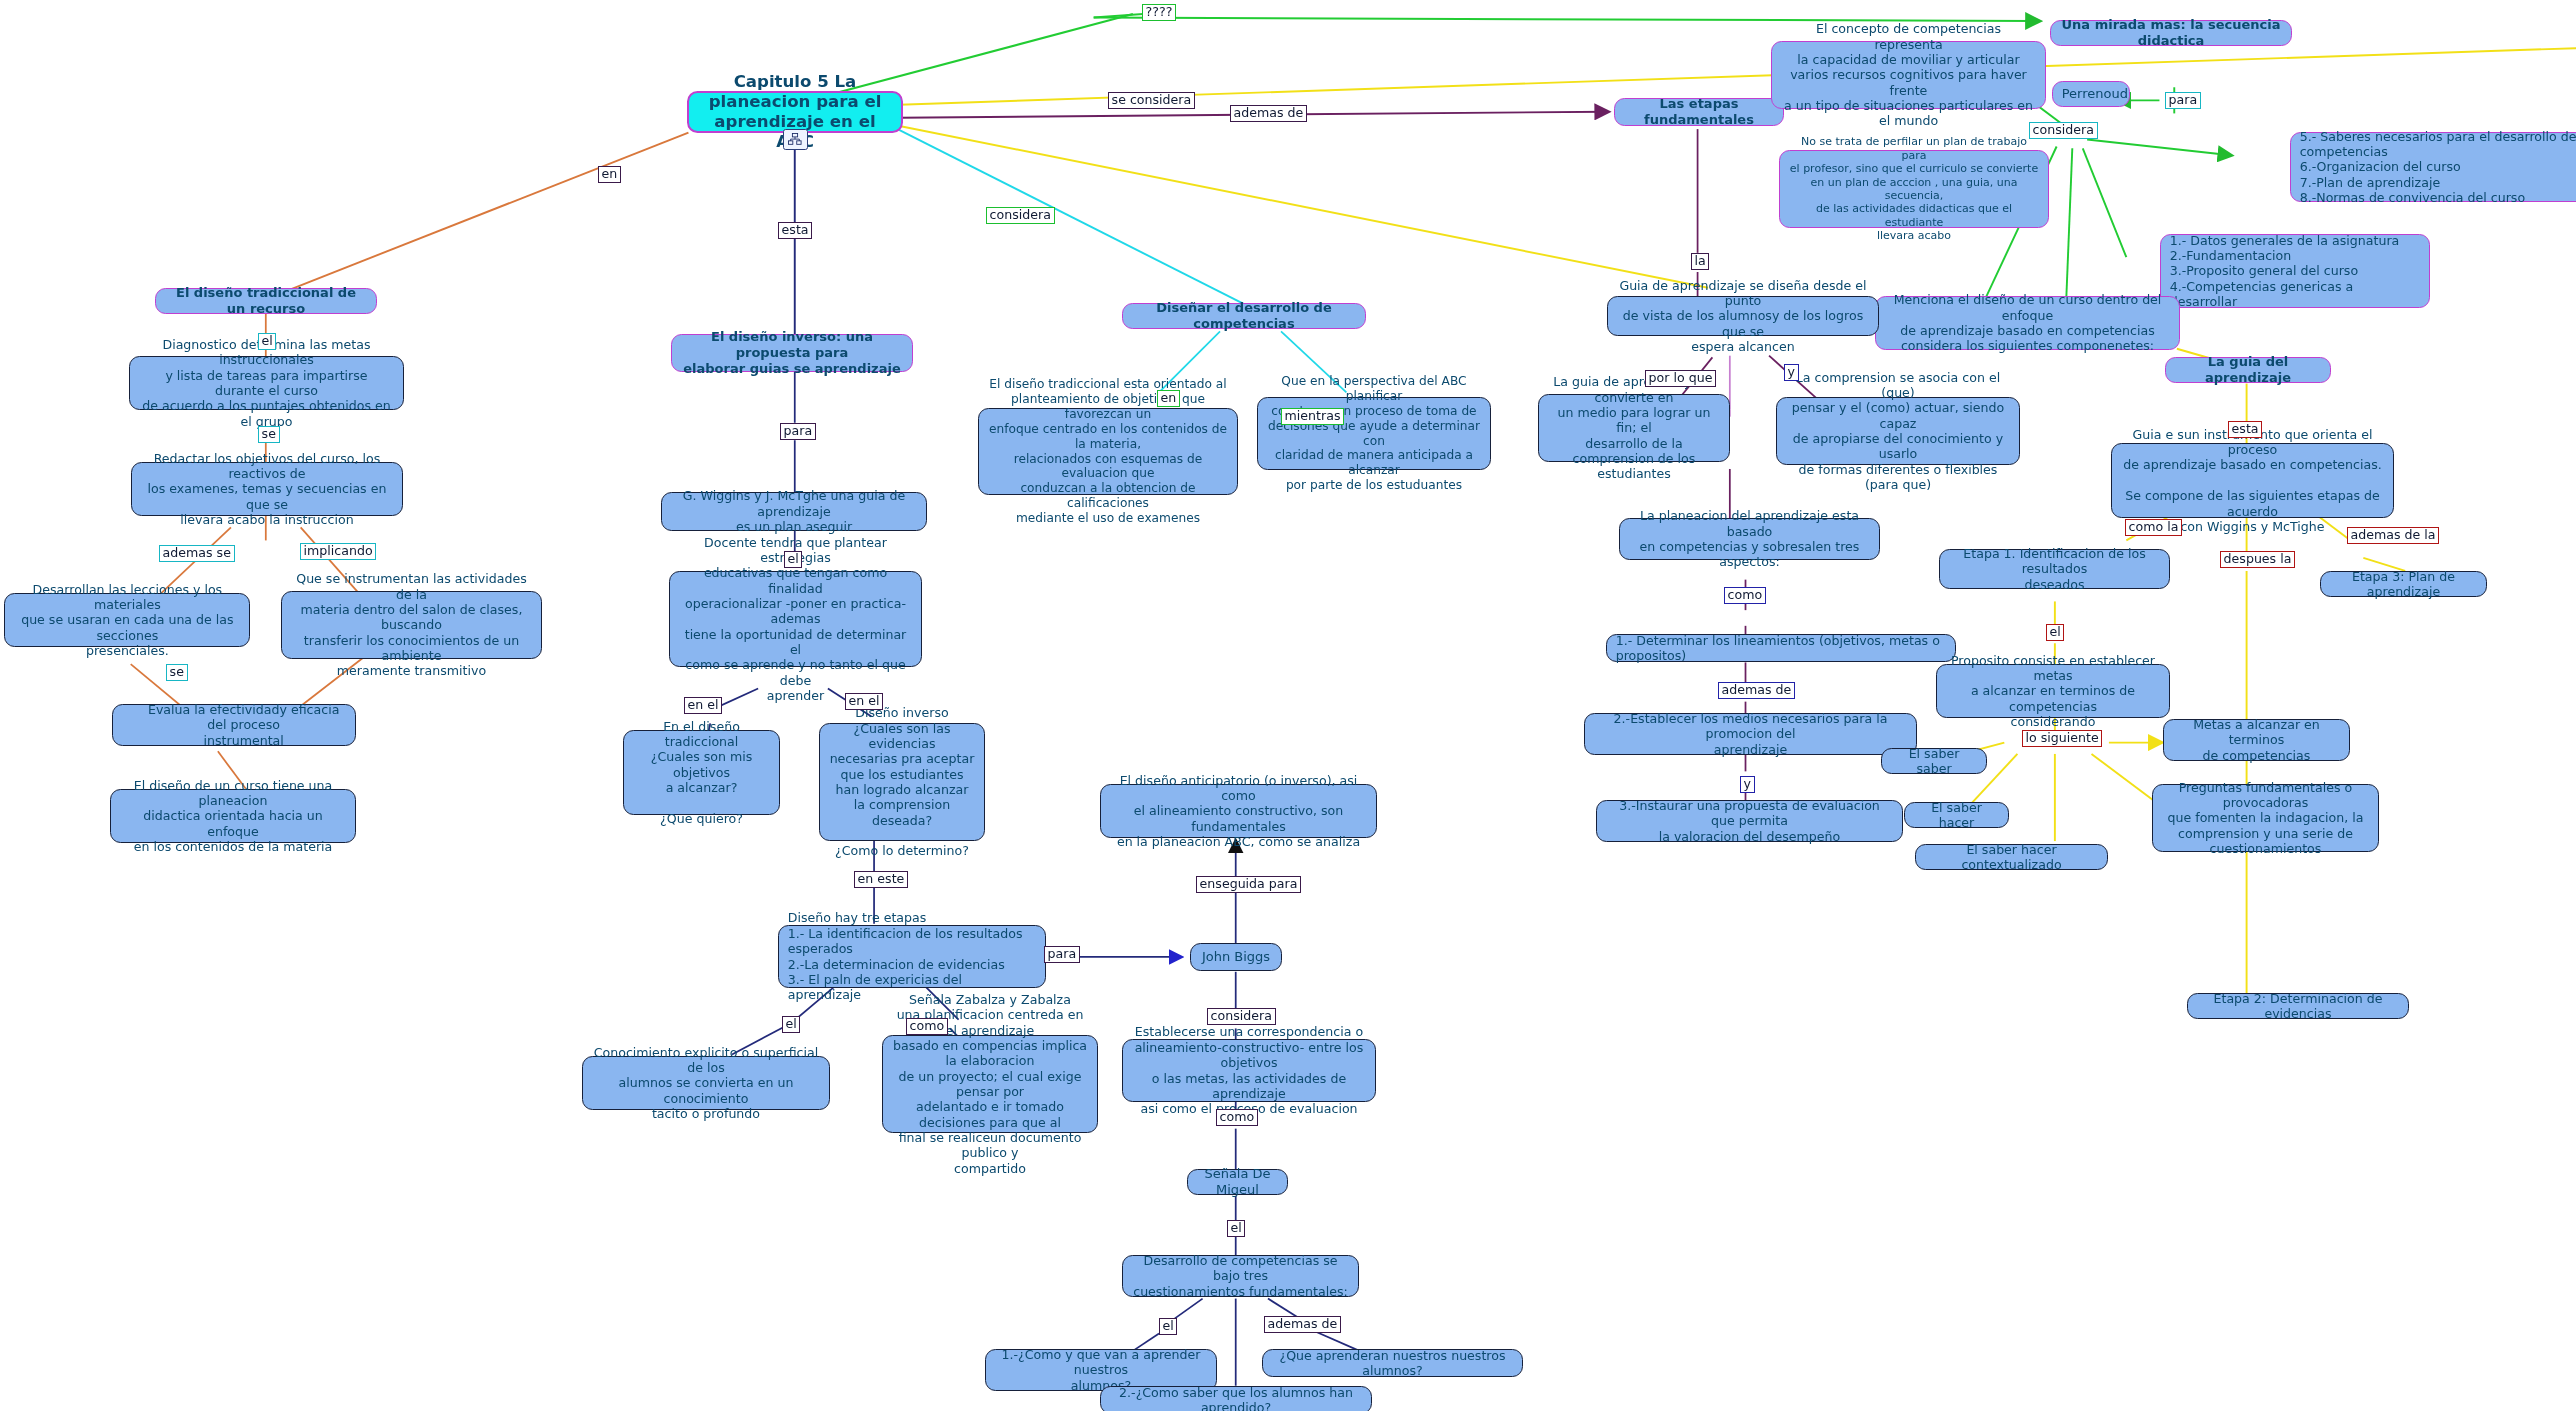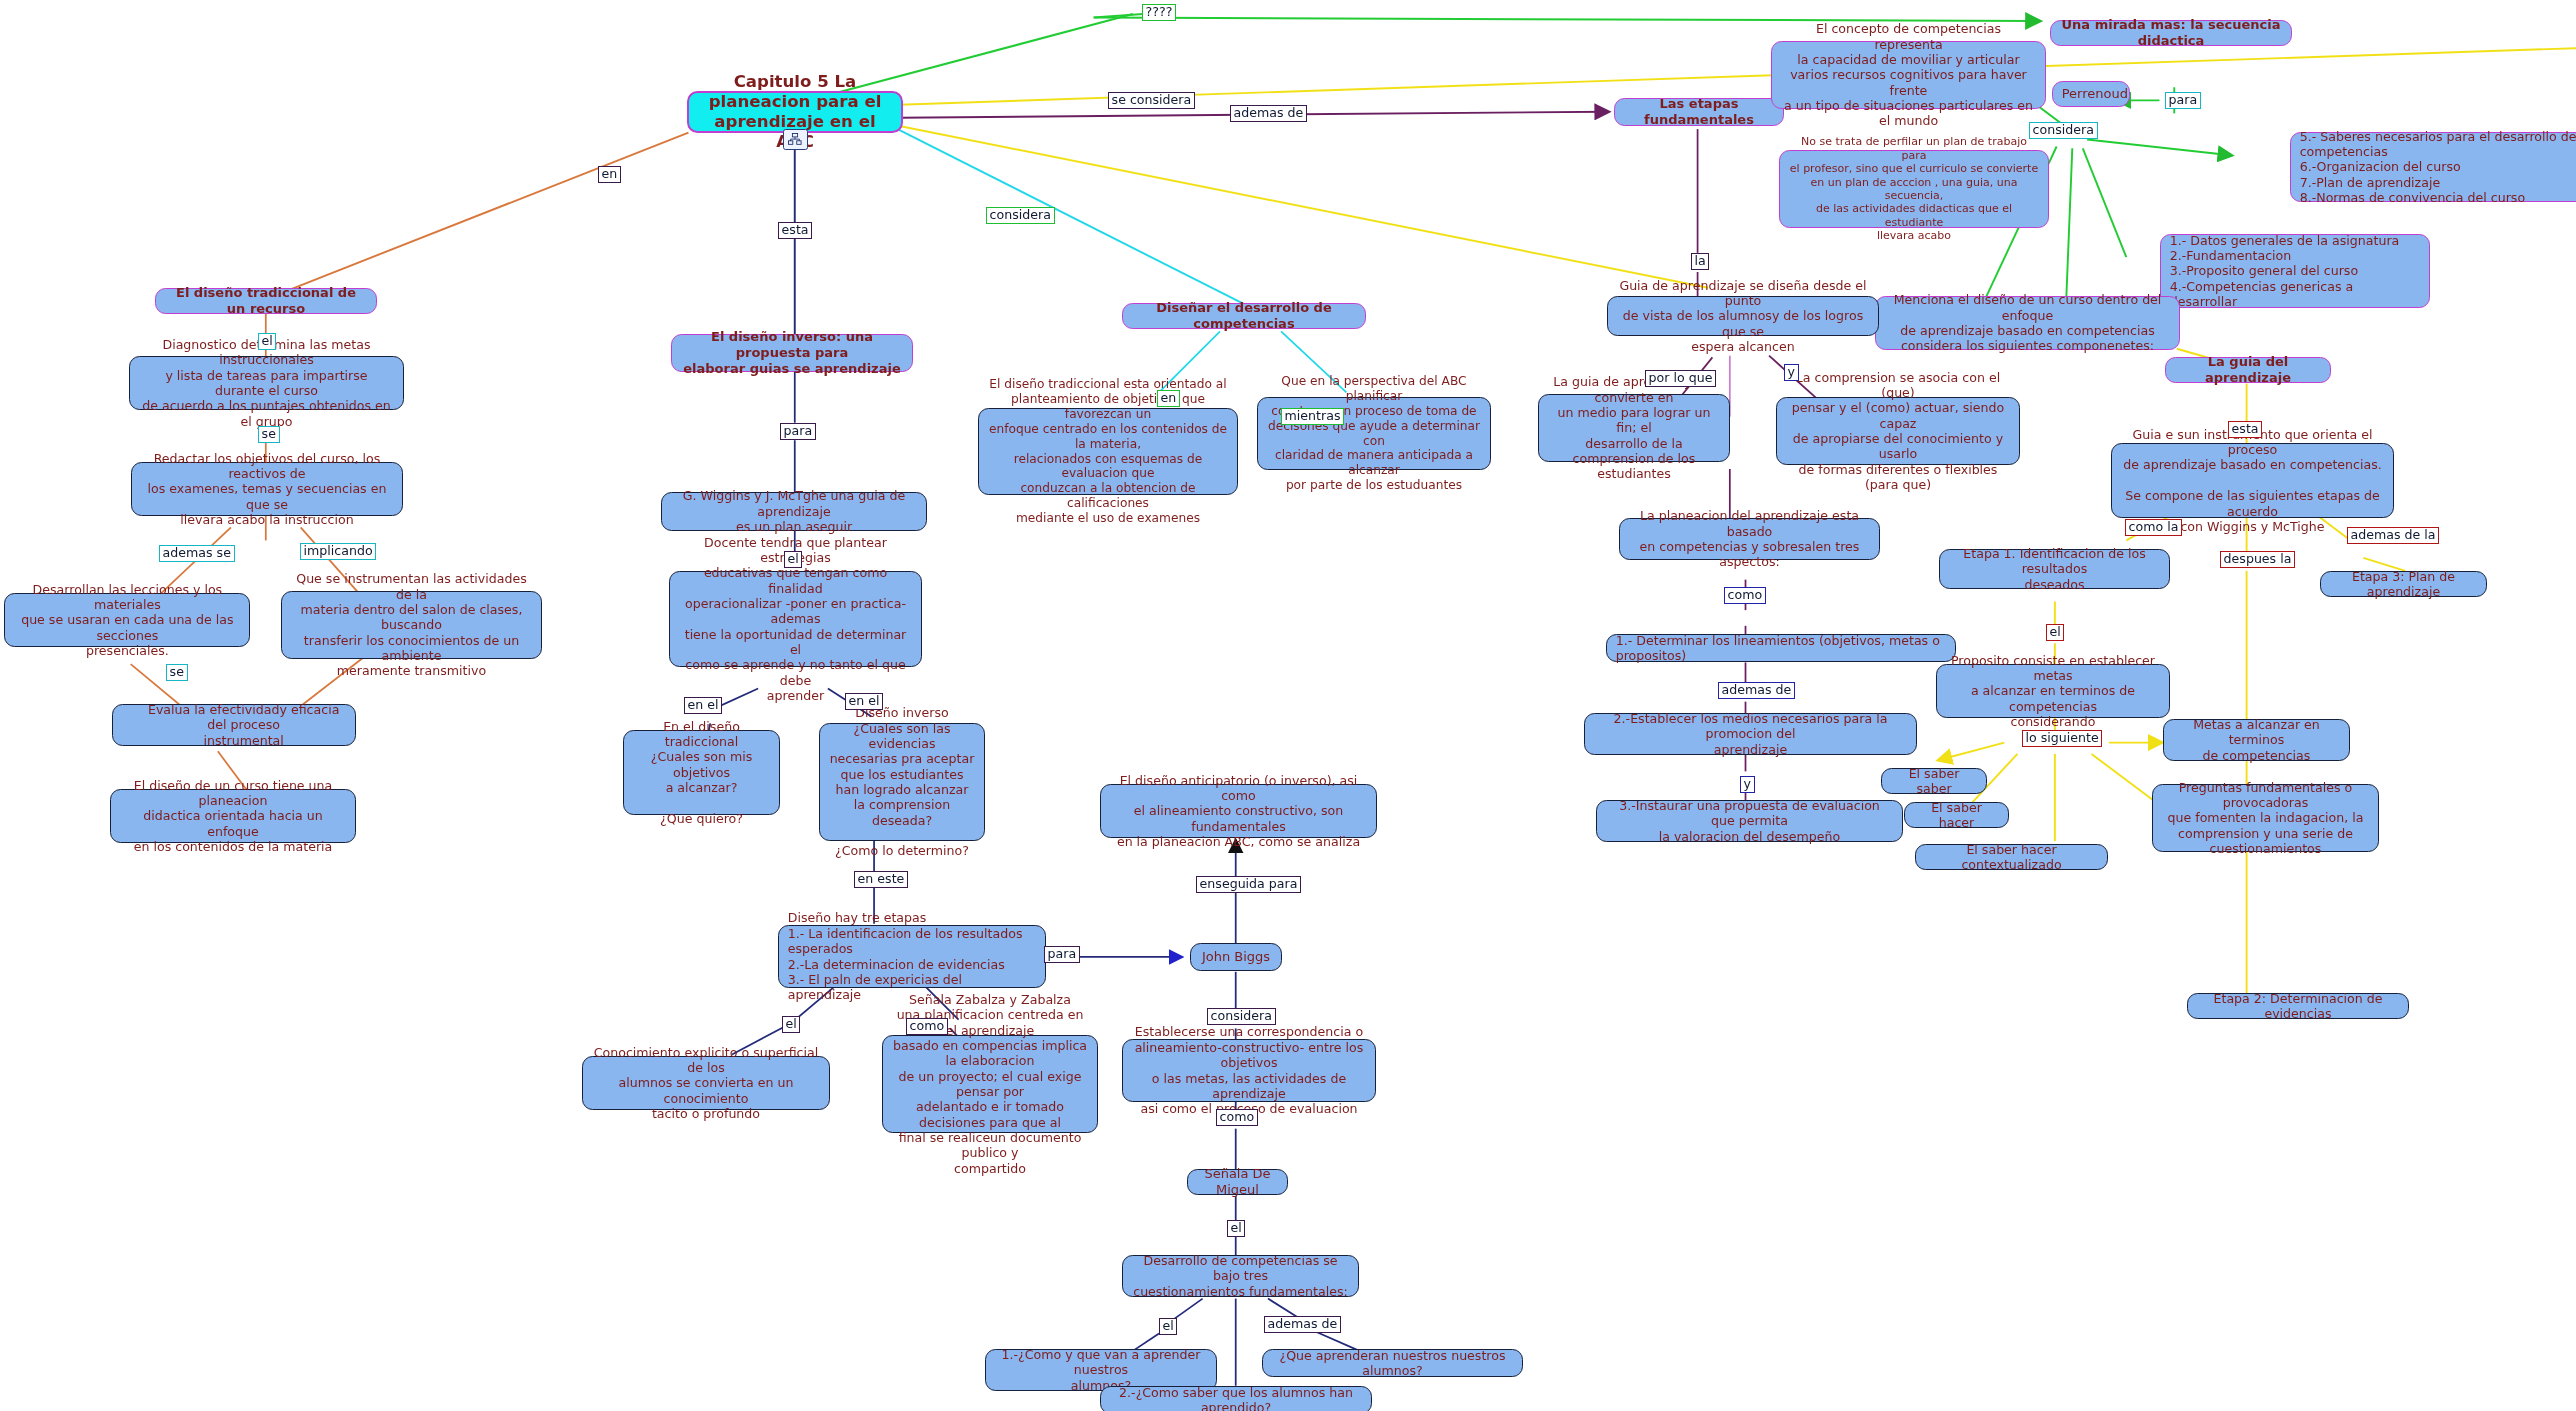--- a/index.html
+++ b/index.html
@@ -2,21 +2,21 @@
 <html style="font-size:14px"><head>
 <meta charset="utf-8">
 <style>
   html,body{margin:0;padding:0;background:#ffffff;}
   body{font-family:"DejaVu Sans","Liberation Sans",sans-serif;}
   #canvas{position:relative;width:2576px;height:1412px;overflow:hidden;background:#fff;}
   svg#links{position:absolute;left:0;top:0;width:2576px;height:1412px;pointer-events:none;}
 
   .node{position:absolute;box-sizing:border-box;
         background:#8ab6f0;border:1.7px solid #16203a;border-radius:10.5px;
-        color:#7f1d1d;text-align:center;display:flex;align-items:center;justify-content:center;
+        color:#0c4a6e;text-align:center;display:flex;align-items:center;justify-content:center;
         padding:5.2px 8.7px;line-height:1.22;font-size:13.5px;z-index:5;}
   .node.violet{border-color:#c03fd0;}
   .node.bold{font-weight:bold;}
   .node.left{text-align:left;justify-content:flex-start;margin-left:36px;}
   .node.cyanfill{background:#12eef0;border-color:#c03fd0;border-width:2.6px;font-weight:bold;font-size:16.6px;}
   .node .txt{white-space:pre-line;width:100%;}
   .node.left .txt{text-align:left;}
 
   .lbl{position:absolute;background:#ffffff;border:1.3px solid #5a2a5a;
        font-size:12.6px;color:#101a33;padding:0px 2.6px 0.9px 2.6px;line-height:1.15;
@@ -421,21 +421,21 @@
   </div>
   <div class="node" style="left:1936px;top:664px;width:234px;height:54px;font-size:12.6px;">
     <span class="txt">Proposito consiste en establecer metas
 a alcanzar  en terminos de competencias
 considerando</span>
   </div>
   <div class="node" style="left:2163px;top:719px;width:187px;height:42px;font-size:12.6px;">
     <span class="txt">Metas a alcanzar  en terminos
 de competencias</span>
   </div>
-  <div class="node" style="left:1881px;top:748px;width:106px;height:26px;font-size:12.6px;margin-top:20px;">
+  <div class="node" style="left:1881px;top:748px;width:106px;height:26px;font-size:12.6px;">
     <span class="txt">El saber saber</span>
   </div>
   <div class="node" style="left:1904px;top:802px;width:105px;height:26px;font-size:12.6px;">
     <span class="txt">El saber hacer</span>
   </div>
   <div class="node" style="left:1915px;top:844px;width:193px;height:26px;font-size:12.6px;">
     <span class="txt">El saber hacer contextualizado</span>
   </div>
   <div class="node" style="left:2152px;top:784px;width:227px;height:68px;font-size:12.6px;">
     <span class="txt">Preguntas fundamentales o provocadoras

